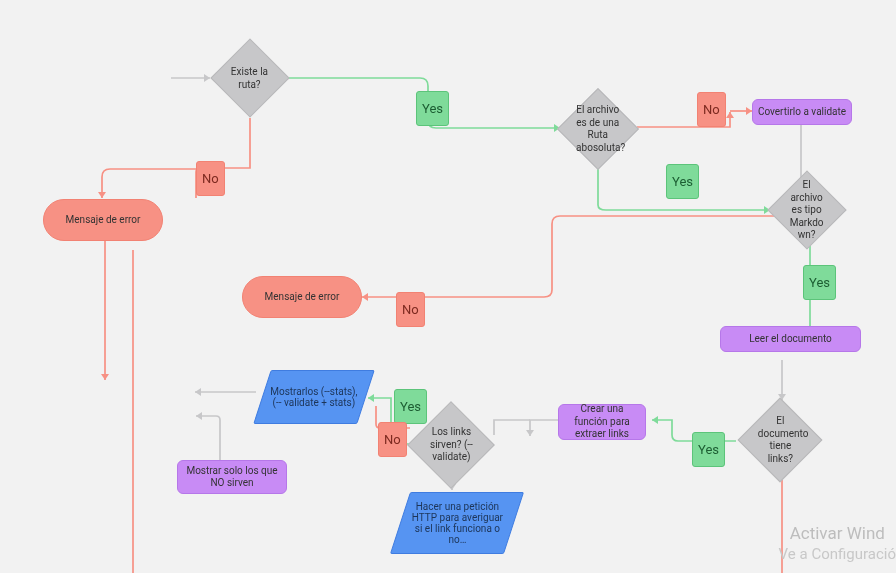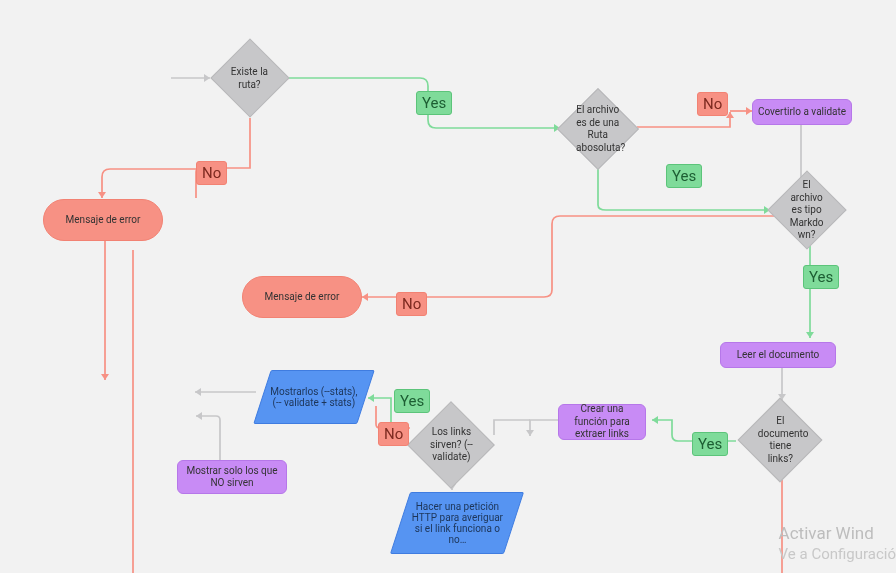--- a/index.html
+++ b/index.html
@@ -11,33 +11,33 @@
 .diamond{background:#c7c7c9;border:1px solid #b8b8ba;transform:rotate(45deg)}
 .diamond .txt{transform:rotate(-45deg);width:90%;text-align:center}
 
 .proc{background:#c88bf5;border:1px solid #b677e9;border-radius:6px}
 
 .term{background:#f79184;border:1px solid #f28273;border-radius:25px}
 
 .para{position:absolute;width:112px;height:60px;background:#5694f2;border:1px solid #3f7ce0;transform:skewX(-18deg);display:flex;align-items:center;justify-content:center;border-radius:2px}
 .para .txt{transform:skewX(18deg);text-align:center;color:#1d3558;width:90%}
 
-.tag{position:absolute;font-size:15px;padding:2px 5px;border-radius:3px;display:flex;align-items:center;justify-content:center}
+.tag{position:absolute;font-size:13px;padding:9px 5px;border-radius:3px;display:flex;align-items:center;justify-content:center}
 .tag.yes{background:#7fdb9a;border:1px solid #5cc47a;color:#1d5e33}
 .tag.no{background:#f79184;border:1px solid #f28273;color:#7d2a20}
 
 svg.edges{position:absolute;left:0;top:0;width:896px;height:573px;pointer-events:none}
 .g{stroke:#7fdb9a;stroke-width:1.7;fill:none}
 .r{stroke:#f79184;stroke-width:1.7;fill:none}
 .gr{stroke:#c7c7c9;stroke-width:1.7;fill:none}
 .arrow{fill:#c7c7c9;stroke:none}
 .arrow.g{fill:#7fdb9a;stroke:none}
 .arrow.r{fill:#f79184;stroke:none}
 
-.wm{position:absolute;right:0;bottom:10px;text-align:left;color:#bdbdbd;font-size:17px}
+.wm{position:absolute;right:0;bottom:10px;text-align:center;color:#bdbdbd;font-size:17px}
 .wm .sub{font-size:15px;color:#c8c8c8;margin-top:2px}
 </style>
 </head>
 <body>
 
 <div class="canvas">
 
 <svg class="edges">
 
   <path class="gr" d="M171 78 L210 78"></path>
@@ -116,21 +116,21 @@
 </div>
 
 <div class="node term" style="left:43px;top:199px;width:120px;height:42px">
   <span>Mensaje de error</span>
 </div>
 
 <div class="node term" style="left:242px;top:276px;width:120px;height:42px">
   <span>Mensaje de error</span>
 </div>
 
-<div class="node proc" style="left:720px;top:342px;width:116px;height:26px">
+<div class="node proc" style="left:720px;top:326px;width:141px;height:26px">
   <span>Leer el documento</span>
 </div>
 
 <div class="node diamond" style="left:750px;top:410px;width:60px;height:60px">
   <div class="txt">El documento tiene links?</div>
 </div>
 
 <div class="node proc" style="left:558px;top:404px;width:88px;height:36px">
   <span>Crear una función para extraer links</span>
 </div>

